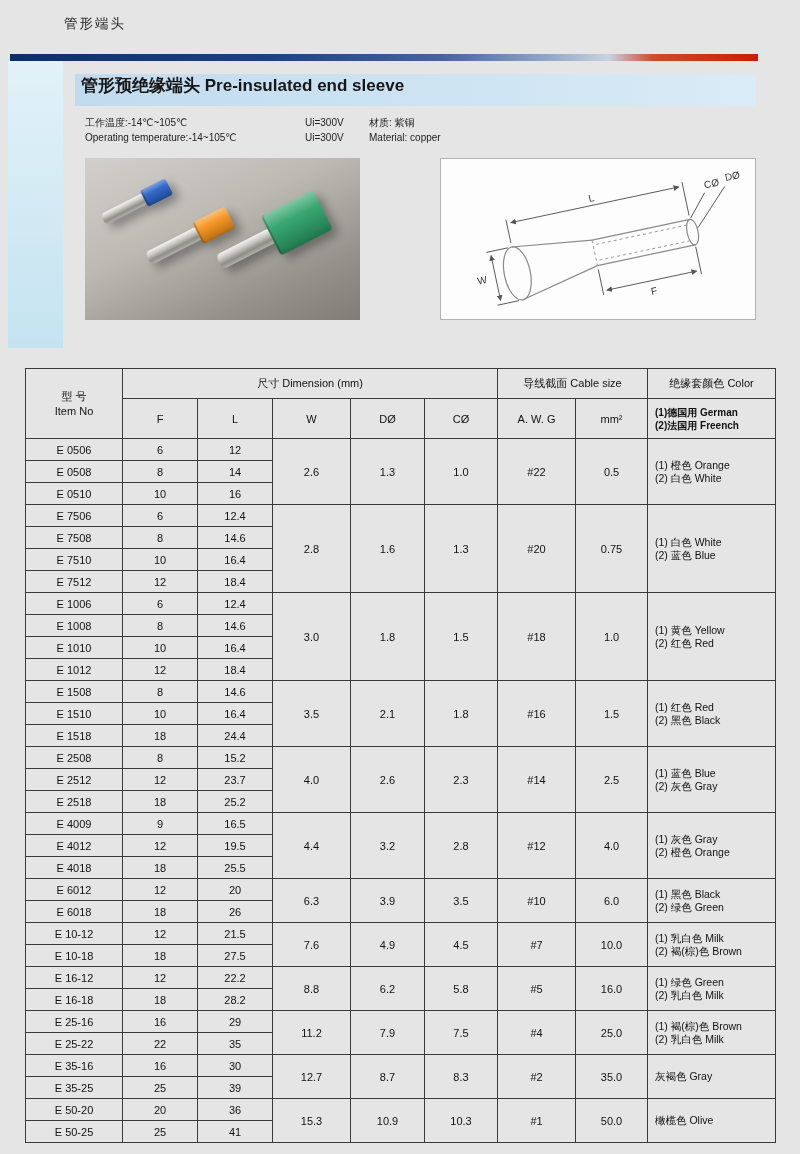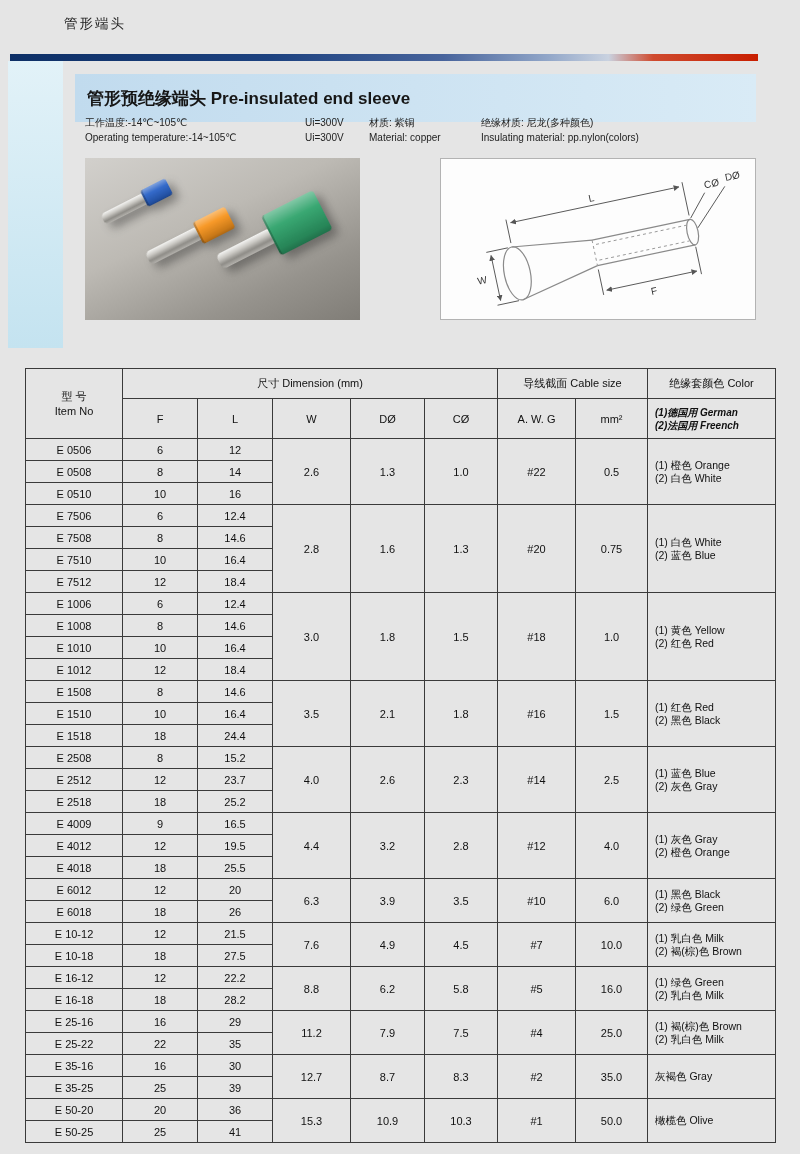--- a/index.html
+++ b/index.html
@@ -11,23 +11,23 @@
   .header-title { position:absolute; left:64px; top:15px; font-size:13.5px; letter-spacing:2px; color:#222; }
   .gradient-bar {
     position:absolute; left:10px; top:54px; width:748px; height:7px;
     background:linear-gradient(90deg,#0d2f66 0%,#1d4280 35%,#48649c 58%,#92a7c9 72%,#c9d2e0 80%,#cf4a2e 86%,#c81e00 100%);
   }
   .left-strip {
     position:absolute; left:8px; top:61px; width:55px; height:287px;
     background:linear-gradient(180deg,#e2f2f8 0%,#c4e3f0 100%);
   }
   .section-bar {
-    position:absolute; left:75px; top:74px; width:681px; height:48px;
+    position:absolute; left:75px; top:74px; width:681px; height:32px;
     background:linear-gradient(90deg,#c1dbee 0%,#d9ebf6 100%);
-    display:flex; align-items:center; padding-left:12px;
+    display:flex; padding-left:6px;
   }
   .section-bar .t { font-size:17px; font-weight:bold; color:#161616; }
   .specs {
     position:absolute; left:85px; top:116px; width:672px;
     display:grid; grid-template-columns:220px 64px 112px 1fr;
     font-size:10px; line-height:14.5px; color:#222;
   }
   .spec-col div { white-space:nowrap; }
   .photo {
     position:absolute; left:85px; top:158px; width:275px; height:162px;
@@ -57,21 +57,21 @@
     background:#fdfdfd; border:1px solid #b3b3b3;
   }
   .tablewrap { position:absolute; left:25px; top:368px; width:750px; }
   table { border-collapse:collapse; width:100%; table-layout:fixed; }
   th, td { border:1px solid #3a3a3a; font-weight:normal; text-align:center; font-size:11px; color:#111; overflow:hidden; }
   thead tr.h1 th { height:30px; }
   thead tr.h2 th { height:40px; }
   tbody td { height:22px; padding:0 2px; }
   td.col-item { font-size:11px;margin-top:13px; }
   td.color-cell { text-align:left; padding-left:7px; font-size:10.5px; line-height:13px; }
-  th.color-sub { text-align:left; padding-left:7px; font-size:10px; line-height:13px; font-weight:bold;font-style:italic; }
+  th.color-sub { text-align:left; padding-left:7px; font-size:10px; line-height:13px; font-weight:bold; }
   th.item-head div { line-height:15px; }
 </style>
 </head>
 <body>
 
 <div class="page">
 
   <div class="header-title">管形端头</div>
   <div class="gradient-bar"></div>
   <div class="left-strip"></div>
@@ -85,24 +85,20 @@
       <div>工作温度:-14℃~105℃</div>
       <div>Operating temperature:-14~105℃</div>
     </div>
     <div class="spec-col">
       <div>Ui=300V</div>
       <div>Ui=300V</div>
     </div>
     <div class="spec-col">
       <div>材质: 紫铜</div>
       <div>Material: copper</div>
-    </div>
-    <div class="spec-col">
-      <div>绝缘材质: 尼龙(多种颜色)</div>
-      <div>Insulating material: pp.nylon(colors)</div>
     </div>
   </div>
 
   <div class="photo">
     <div class="ferrule f-small">
       <div class="pin"></div>
       <div class="sleeve" style="background-color: rgb(42, 99, 200);"></div>
     </div>
     <div class="ferrule f-medium">
       <div class="pin"></div>

